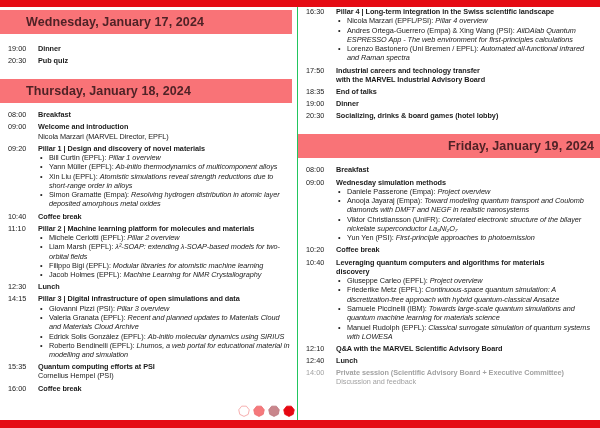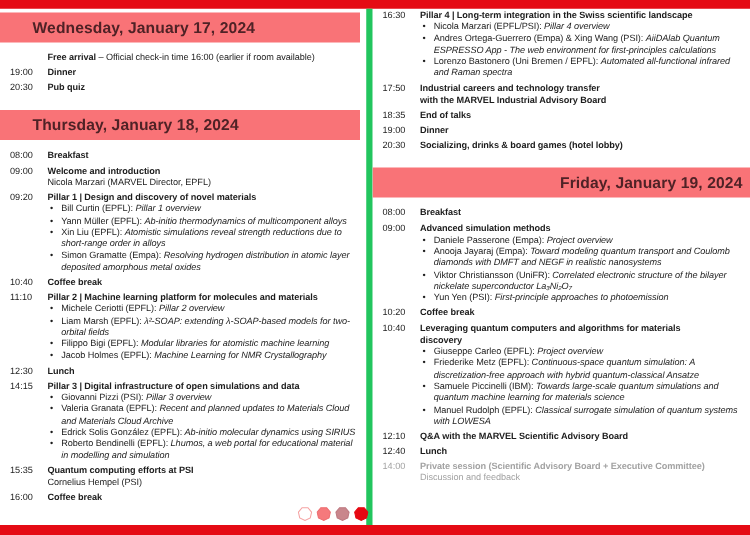--- a/index.html
+++ b/index.html
@@ -5,21 +5,21 @@
   html,body{margin:0;padding:0;}
   body{
     width:600px;height:428px;position:relative;background:#ffffff;overflow:hidden;
     font-family:"Liberation Sans","DejaVu Sans",sans-serif;color:#1c1c1c;
   }
   .bar{position:absolute;left:0;right:0;background:#e50b14;}
   #top-bar{top:0;height:7px;}
   #bottom-bar{bottom:0;height:8px;}
   #columns{position:absolute;top:7px;bottom:8px;left:0;right:0;display:flex;}
   .col{box-sizing:border-box;overflow:hidden;}
-  #col-left{width:298px;border-right:5px solid #22c55e;}
+  #col-left{width:298px;border-right:1px solid #22c55e;}
   #col-right{flex:1;}
   .schedule-section{margin-top:0;}
   .day-header{
     background:#f97377;color:#4f2226;font-weight:bold;font-size:12.5px;
     padding:5px 6px 5px 26px;margin:3px 0 7px 0;letter-spacing:0.1px;
   }
   #col-left .day-header{margin-right:5px;}
   #col-right .day-header{padding-left:9px;text-align:right;}
   .section + .section .day-header{margin-top:14px;}
   .entry{display:flex;margin:0 0 2.8px 0;}
@@ -40,23 +40,20 @@
 <body>
 
 <div id="top-bar" class="bar"></div>
 
 <div id="columns">
   <div id="col-left" class="col">
       <div class="section schedule-section">
         <div class="day-header">Wednesday, January 17, 2024</div>
         <div class="entry">
           <div class="time"></div>
-          <div class="ebody">
-            <div class="tline"><span class="title">Free arrival</span><span class="suffix"> – Official check-in time 16:00 (earlier if room available)</span></div>
-          </div>
         </div>
         <div class="entry">
           <div class="time">19:00</div>
           <div class="ebody">
             <div class="tline"><span class="title">Dinner</span></div>
           </div>
         </div>
         <div class="entry">
           <div class="time">20:30</div>
           <div class="ebody">
@@ -230,21 +227,21 @@
         <div class="day-header">Friday, January 19, 2024</div>
         <div class="entry">
           <div class="time">08:00</div>
           <div class="ebody">
             <div class="tline"><span class="title">Breakfast</span></div>
           </div>
         </div>
         <div class="entry">
           <div class="time">09:00</div>
           <div class="ebody">
-            <div class="tline"><span class="title">Advanced simulation methods</span></div>
+            <div class="tline"><span class="title">Wednesday simulation methods</span></div>
             <div class="bullets">
               <div class="bullet">
                 <span class="marker">•</span>
                 <span class="btext"><span class="speaker">Daniele Passerone (Empa): </span><em class="talk">Project overview</em></span>
               </div>
               <div class="bullet">
                 <span class="marker">•</span>
                 <span class="btext"><span class="speaker">Anooja Jayaraj (Empa): </span><em class="talk">Toward modeling quantum transport and Coulomb diamonds with DMFT and NEGF in realistic nanosystems</em></span>
               </div>
               <div class="bullet">

